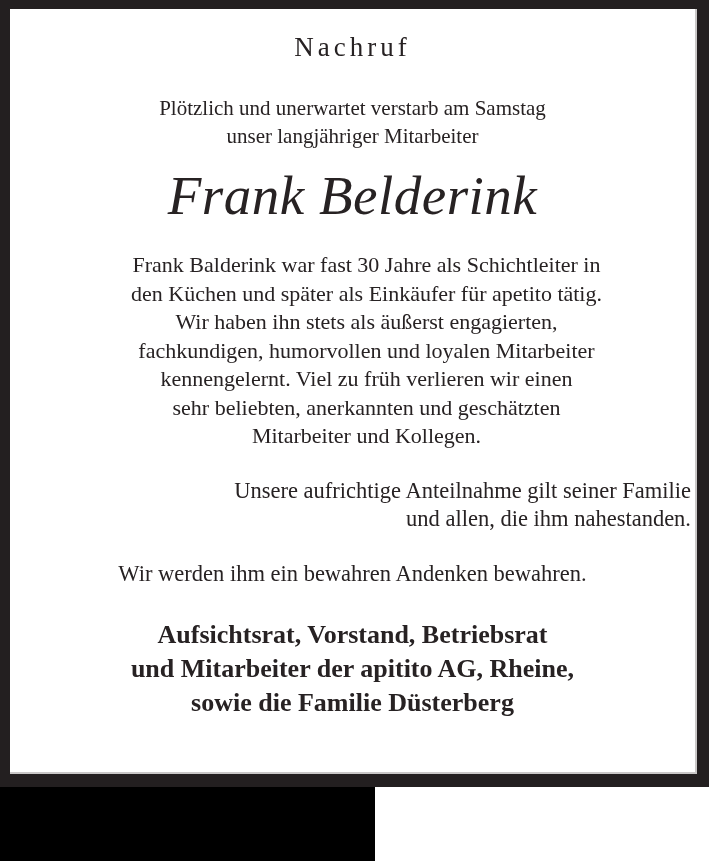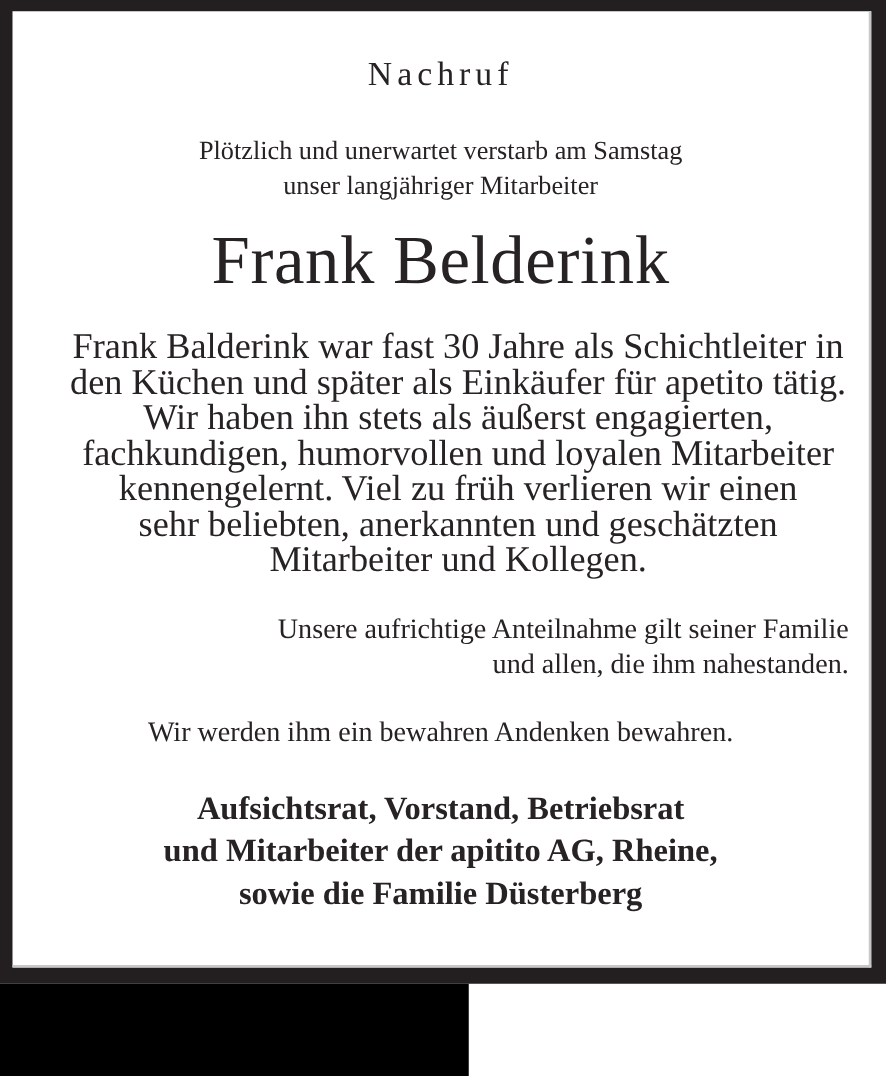--- a/index.html
+++ b/index.html
@@ -31,48 +31,49 @@
     background: #ffffff;
     box-sizing: border-box;
     border-right: 2px solid #c9c7c7;
     border-bottom: 2px solid #c9c7c7;
     text-align: center;
     color: var(--text-color, #272223);
     padding-top: 18px;
     overflow: hidden;
   }
   .card p, .card h1, .card h2 {
-    margin: 16px;
+    margin: 4px;
     font-weight: normal;
     white-space: pre-line;
   }
   .title {
     font-size: 27px;
     line-height: 32px;
     letter-spacing: 4px;
   }
   .intro {
     margin-top: 31px !important;
     font-size: 21px;
     line-height: 28px;
   }
   .name {
     margin-top: 16px !important;
     font-size: 55px;
     line-height: 60px;
     letter-spacing: 0.5px;
+    font-style: italic;
   }
   .age {
     margin-top: 14px !important;
     font-size: 22.5px;
     line-height: 28px;
   }
   .tribute {
     margin-top: 25px !important;
-    font-size: 29px;
+    font-size: 22px;
     line-height: 28.5px;
     padding-left: 28px;
   }
   .condolence {
     margin-top: 26px !important;
     font-size: 22.5px;
     line-height: 28px;
     text-align: right;
   }
   .remembrance {

